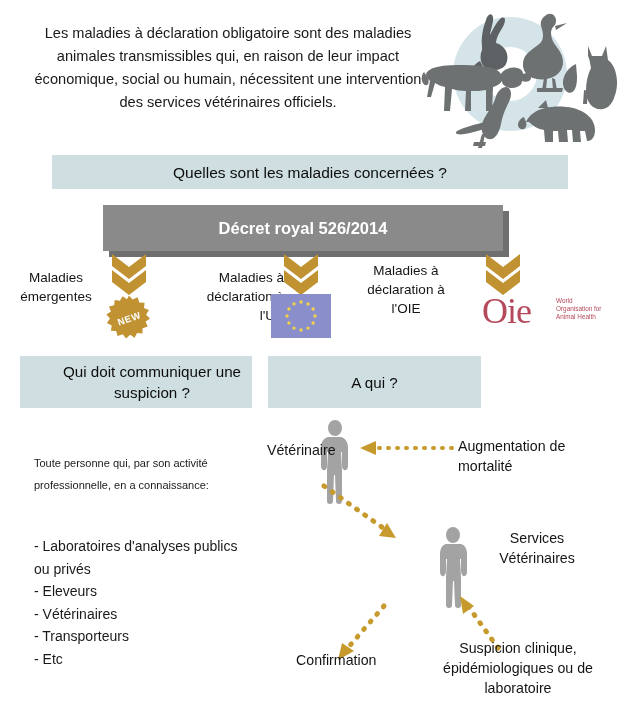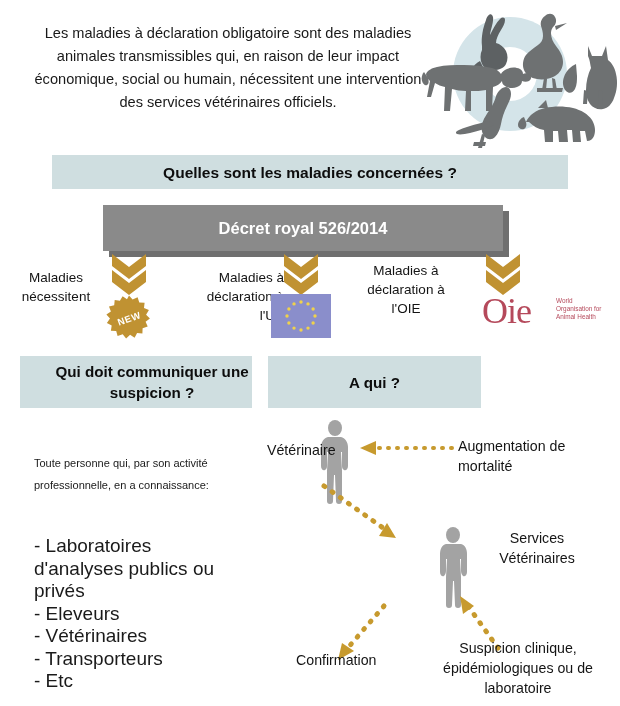--- a/index.html
+++ b/index.html
@@ -33,21 +33,21 @@
     left: 418px;
     top: 2px;
     width: 200px;
     height: 152px;
   }
 
   
   .teal-banner {
     background: #cfdee0;
     color: #0d0d0d;
-    font-weight: bold;
+    font-weight: normal;
     display: flex;
     align-items: center;
     justify-content: center;
     text-align: center;
     line-height: 21px;
   }
   #banner-diseases {
     left: 52px;
     top: 155px;
     width: 516px;
@@ -169,21 +169,21 @@
     left: 34px;
     top: 452px;
     width: 200px;
     font-size: 11px;
     line-height: 22px;
   }
   #who-reports-list {
     left: 34px;
     top: 535px;
     width: 210px;
-    font-size: 19px;
+    font-size: 14px;
     line-height: 22.5px;
   }
   #who-reports-list .list-item { white-space: nowrap; }
   #who-reports-list .list-item.wrap { white-space: normal; }
 
   
   .flow-label { font-size: 14.2px; line-height: 20px; color: #141414; }
   #label-veterinaire      { left: 267px; top: 440px; width: 92px; text-align: left; }
   #label-augmentation     { left: 458px; top: 436px; width: 150px; text-align: left; }
   #label-services-vet     { left: 478px; top: 528px; width: 118px; text-align: center; }
@@ -296,21 +296,21 @@
     <path d="M2 18 L19 31 L36 18 L36 30 L19 43 L2 30 Z" fill="#c09232"></path>
   </svg>
 </div>
 <div class="abs" style="left:484px; top:252px;">
   <svg class="chevron-icon" width="38" height="44" viewBox="0 0 38 44" xmlns="http://www.w3.org/2000/svg">
     <path d="M2 2 L19 15 L36 2 L36 14 L19 27 L2 14 Z" fill="#c09232"></path>
     <path d="M2 18 L19 31 L36 18 L36 30 L19 43 L2 30 Z" fill="#c09232"></path>
   </svg>
 </div>
 
-<div class="abs category-label" id="label-emerging">Maladies nécessitent</div>
+<div class="abs category-label" id="label-emerging">Maladies émergentes</div>
 <div class="abs category-label" id="label-ue">Maladies à déclaration à l'UE</div>
 <div class="abs category-label" id="label-oie">Maladies à déclaration à l'OIE</div>
 
 <div class="abs" id="new-badge">
   <svg width="48" height="48" viewBox="0 0 48 48" xmlns="http://www.w3.org/2000/svg" style="position:absolute;left:0;top:0;">
     <path fill="#c09232" d="M24 1.5 l3.6 3.9 l5-2.1 l1.7 5.1 l5.3 0.3 l-0.6 5.3 l4.9 2.1
       l-2.8 4.6 l3.8 3.8 l-4.3 3.2 l2.1 4.9 l-5.1 1.6 l-0.2 5.3 l-5.3-0.5 l-2.5 4.7
       l-4.5-2.9 l-4 3.6 l-3.4-4.1 l-5.1 1.8 l-1.4-5.2 l-5.3-0.2 l0.8-5.3 l-4.8-2.4
       l3.1-4.4 l-3.6-4 l4.5-3 l-1.9-5 l5.2-1.3 l0.5-5.3 l5.2 0.8 l2.7-4.6 l4.4 3.1 z"></path>
   </svg>

